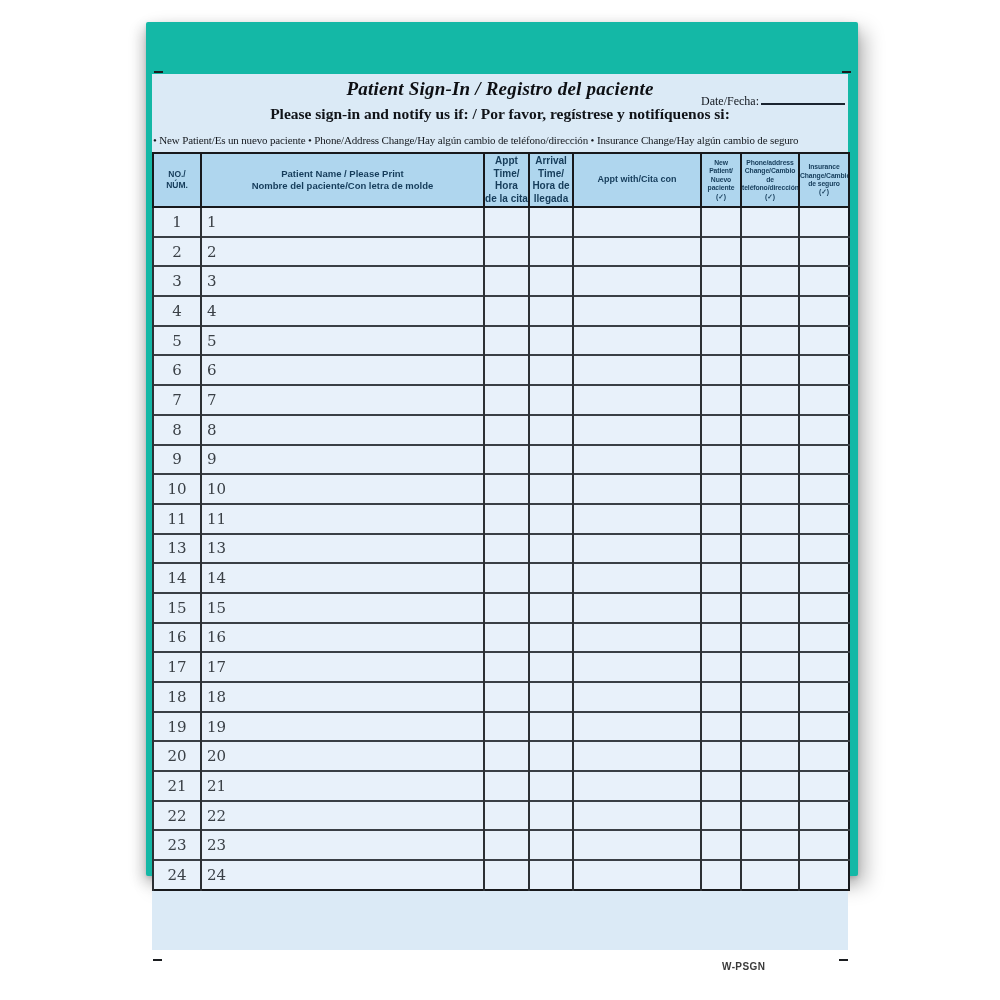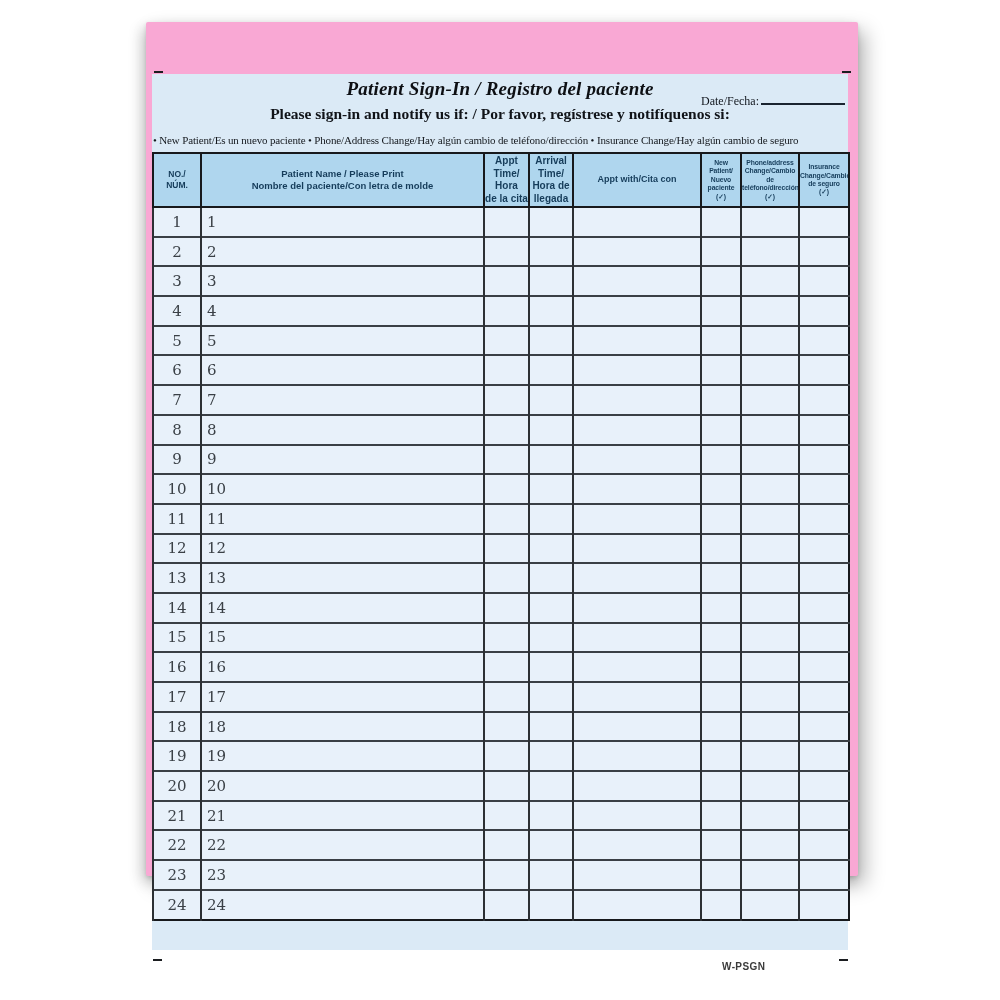--- a/index.html
+++ b/index.html
@@ -4,21 +4,21 @@
 <style>
   html, body { margin:0; padding:0; }
   body {
     width:1000px; height:1000px; position:relative; overflow:hidden;
     background:#ffffff;
     font-family:"Liberation Serif", serif;
   }
 
   .sheet {
     position:absolute; left:146px; top:22px; width:712px; height:854px;
-    background:#f9a8d4; border-radius:2px;
+    background:#14b8a6; border-radius:2px;
     box-shadow: -5px 6px 14px rgba(0,0,0,0.16), 7px 9px 20px rgba(0,0,0,0.28), 0 2px 4px rgba(0,0,0,0.12);
   }
 
   .form-area {
     position:absolute; left:6px; top:52px; width:696px; height:876px;
     background:#dbeaf6;
   }
 
   .form-title {
     position:absolute; top:4px; left:0; width:100%;
@@ -270,30 +270,20 @@
             <td class="cell-num">11</td>
             <td class="cell-name"><span class="dup-num">11</span></td>
             <td class="cell-blank"></td>
             <td class="cell-blank"></td>
             <td class="cell-blank"></td>
             <td class="cell-blank"></td>
             <td class="cell-blank"></td>
             <td class="cell-blank"></td>
           </tr>
           <tr>
-            <td class="cell-num">12</td>
-            <td class="cell-name"><span class="dup-num">12</span></td>
-            <td class="cell-blank"></td>
-            <td class="cell-blank"></td>
-            <td class="cell-blank"></td>
-            <td class="cell-blank"></td>
-            <td class="cell-blank"></td>
-            <td class="cell-blank"></td>
-          </tr>
-          <tr>
             <td class="cell-num">13</td>
             <td class="cell-name"><span class="dup-num">13</span></td>
             <td class="cell-blank"></td>
             <td class="cell-blank"></td>
             <td class="cell-blank"></td>
             <td class="cell-blank"></td>
             <td class="cell-blank"></td>
             <td class="cell-blank"></td>
           </tr>
           <tr>

